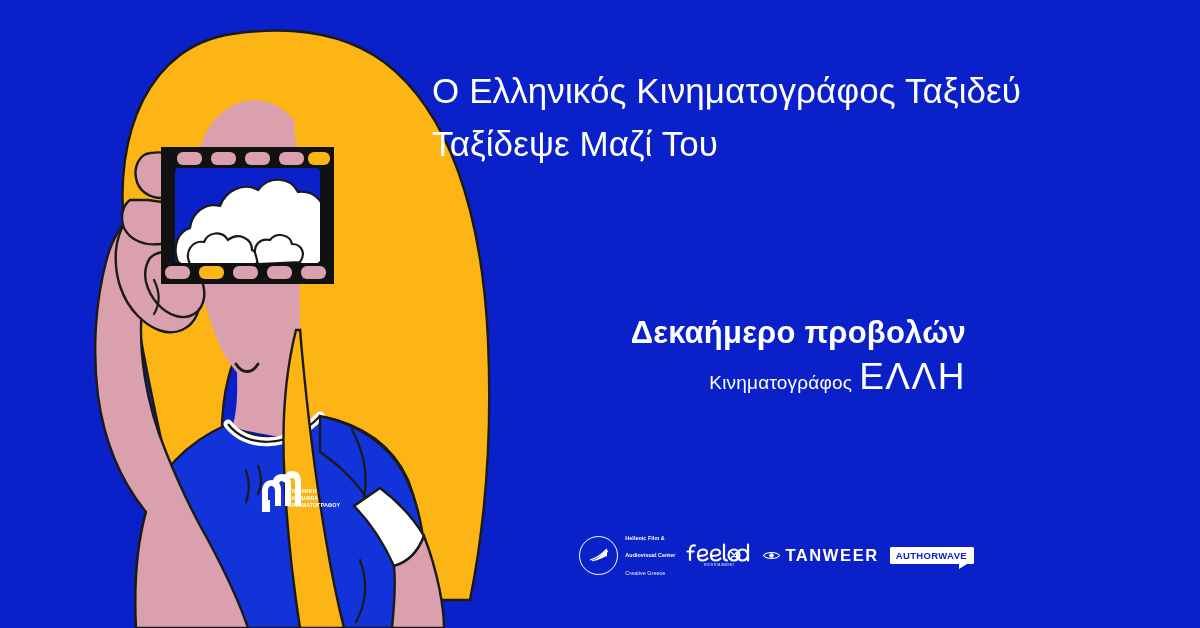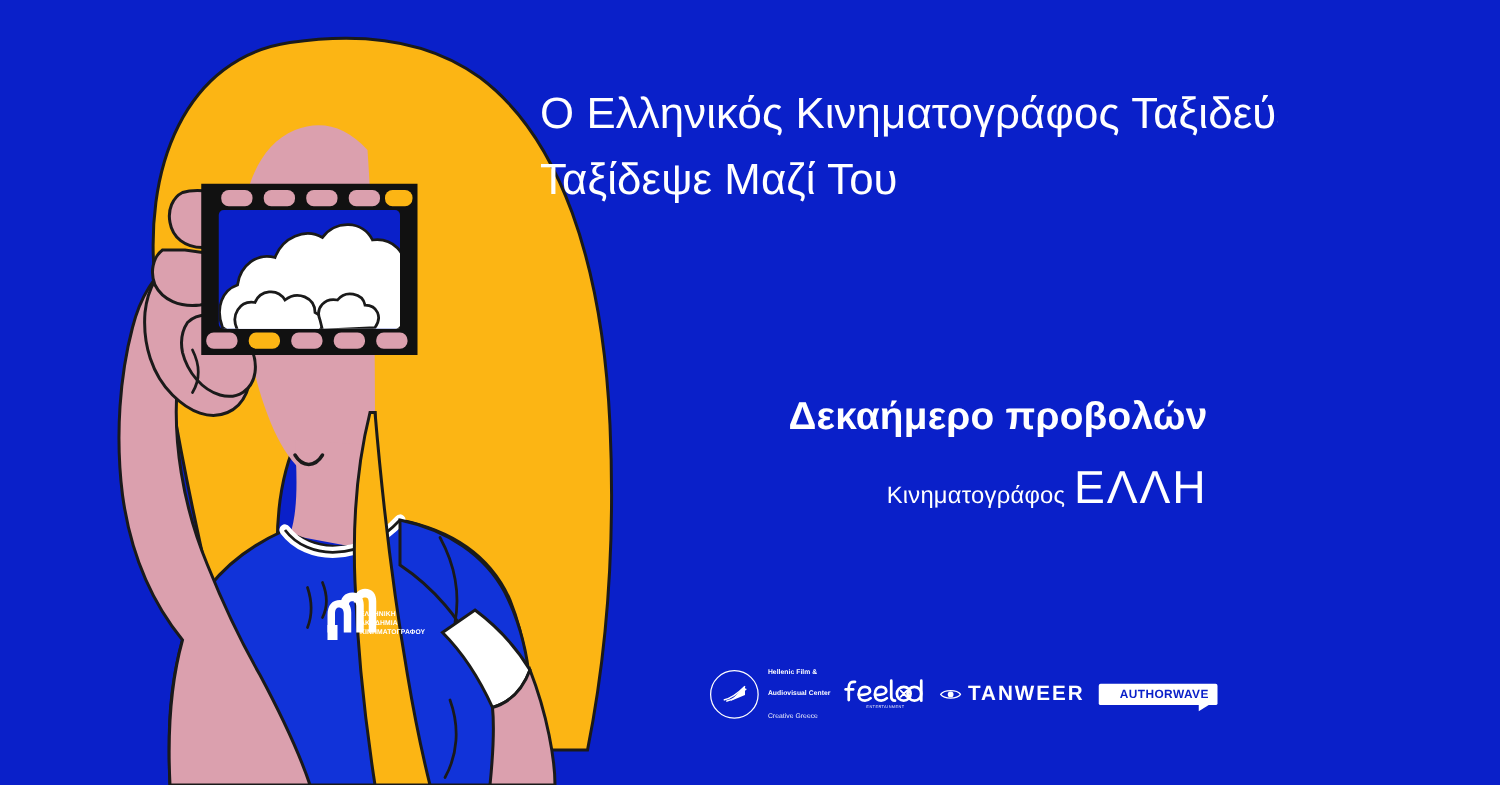--- a/index.html
+++ b/index.html
@@ -58,21 +58,21 @@
     letter-spacing: 0.2px;
   }
   .info-date {
     font-size: 33px;
     line-height: 1.32;
     font-weight: 700;
     margin-top: 4px;
     letter-spacing: 0.2px;
   }
   .info-venue {
-    margin-top: 17px;
+    margin-top: 4px;
     line-height: 1.1;
     white-space: nowrap;
   }
   .venue-label {
     font-size: 19px;
     font-weight: 400;
     vertical-align: baseline;
     letter-spacing: 0.2px;
   }
   .venue-name {
@@ -134,21 +134,21 @@
     color: #ffffff;
     font-size: 16.5px;
     font-weight: 700;
     letter-spacing: 1.6px;
   }
 
   
   .authorwave {
     position: relative;
     background: #ffffff;
-    padding: 4px 7px 4px 17px;
+    padding: 4px 7px 4px 6px;
     border-radius: 1.5px;
   }
   .authorwave::after {
     content: "";
     position: absolute;
     right: 7px;
     bottom: -5px;
     width: 0; height: 0;
     border-left: 8px solid #ffffff;
     border-bottom: 5px solid transparent;

